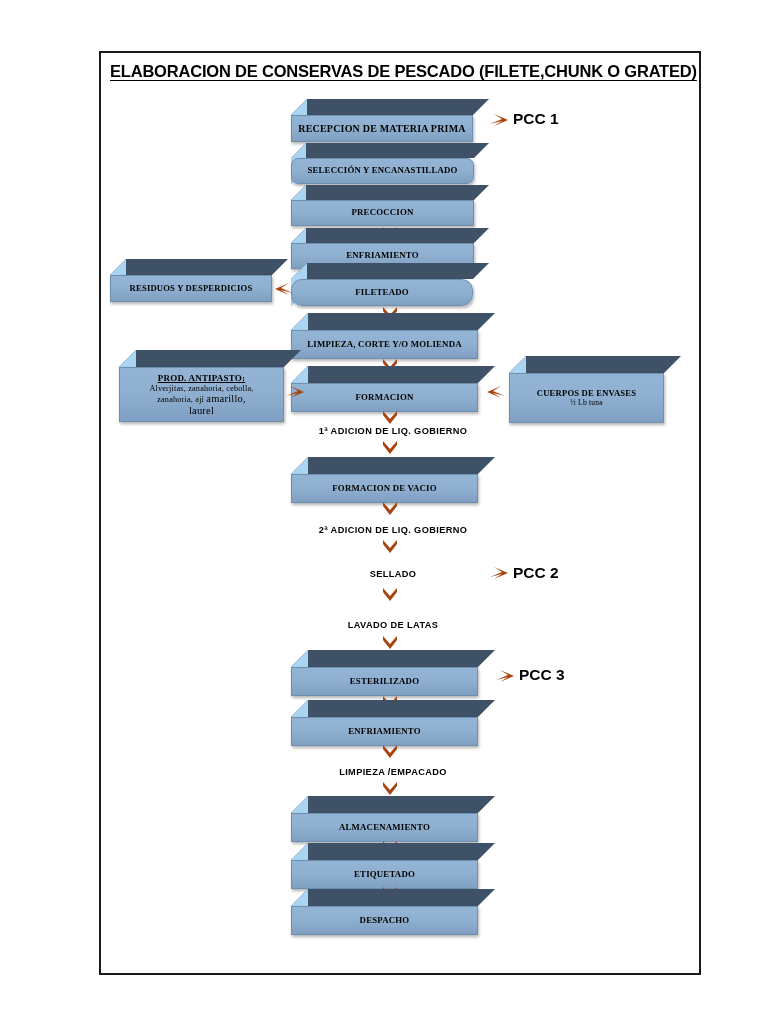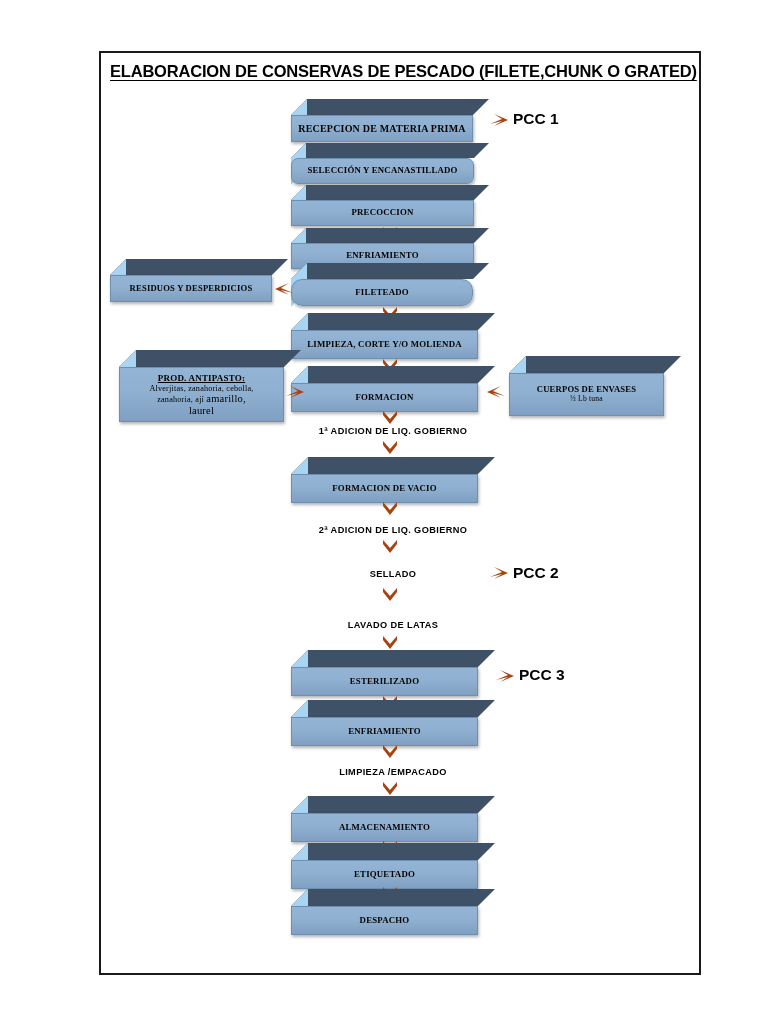--- a/index.html
+++ b/index.html
@@ -252,21 +252,21 @@
   </div>
   <svg class="arrow-side" style="left:285px; top:384px;" viewBox="0 0 22 16">
     <path d="M1,12 L13,7 L5,2 L19,8 L5,14 L13,9 Z" fill="#a8430f"></path>
   </svg>
 
   <div class="box3d" style="left:509px; top:356px; width:172px; height:52px;">
     <svg width="172" height="52" viewBox="0 0 172 52">
       <polygon points="0,17 17,0 172,0 155,17" fill="#3f5166"></polygon>
       <polygon points="0,17 17,0 17,35 0,52" fill="#a9d4f2"></polygon>
     </svg>
-    <div class="face" style="left:0px; top:17px; width:155px; height:43px; flex-direction:column; justify-content:center;">
+    <div class="face" style="left:0px; top:17px; width:155px; height:50px; flex-direction:column; justify-content:center;">
       <span class="lbl" style="font-size:8.6px; display:block;">CUERPOS DE ENVASES</span>
       <span class="lbl" style="font-size:7.6px; font-weight:normal; display:block;">½ Lb tuna</span>
     </div>
   </div>
   <svg class="arrow-side" style="left:484px; top:384px;" viewBox="0 0 22 16">
     <path d="M21,12 L9,7 L17,2 L3,8 L17,14 L9,9 Z" fill="#a8430f"></path>
   </svg>
 
   <svg class="arrow-down" style="left:381px; top:409px;" viewBox="0 0 18 16">
     <path d="M2,2 L9,10 L16,2 L16,6 L9,15 L2,6 Z" fill="#a8430f"></path>

